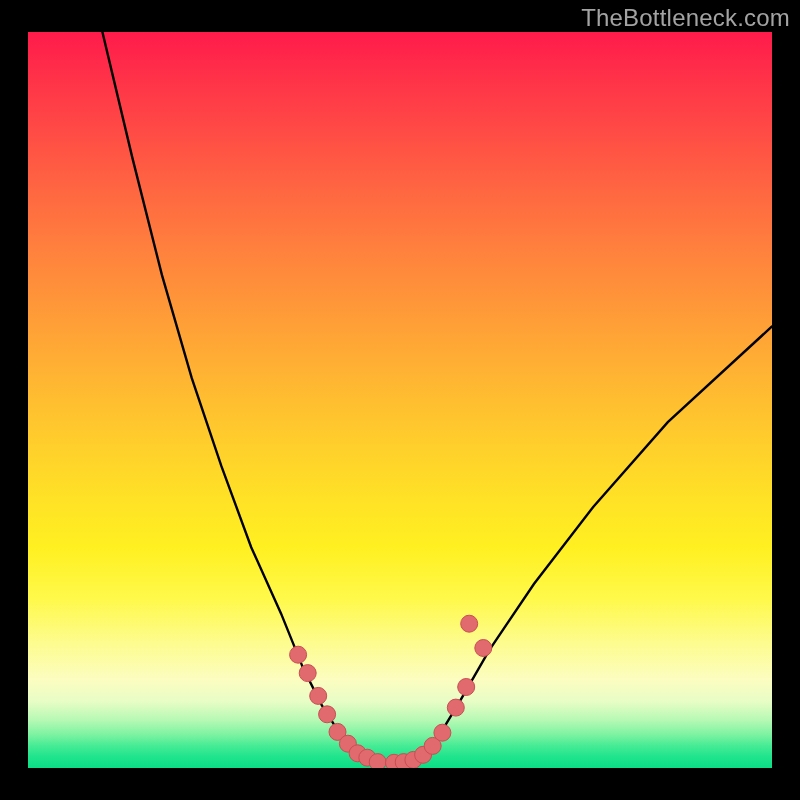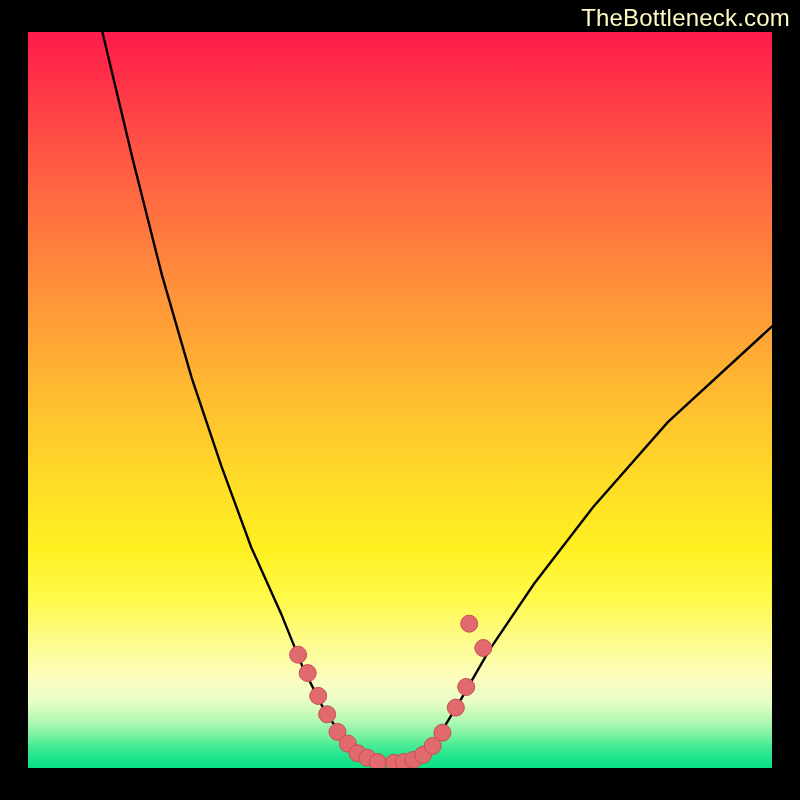--- a/index.html
+++ b/index.html
@@ -15,21 +15,21 @@
     position: relative;
     width: 800px;
     height: 800px;
     background: #000;
   }
   .watermark {
     position: absolute;
     top: 4px;
     right: 10px;
     font-size: 24px;
-    color: #fef9c3;
+    color: #a3a3a3;
     font-weight: 500;
     letter-spacing: 0.2px;
     z-index: 10;
   }
   .plot {
     position: absolute;
     left: 28px;
     top: 32px;
     width: 744px;
     height: 736px;

